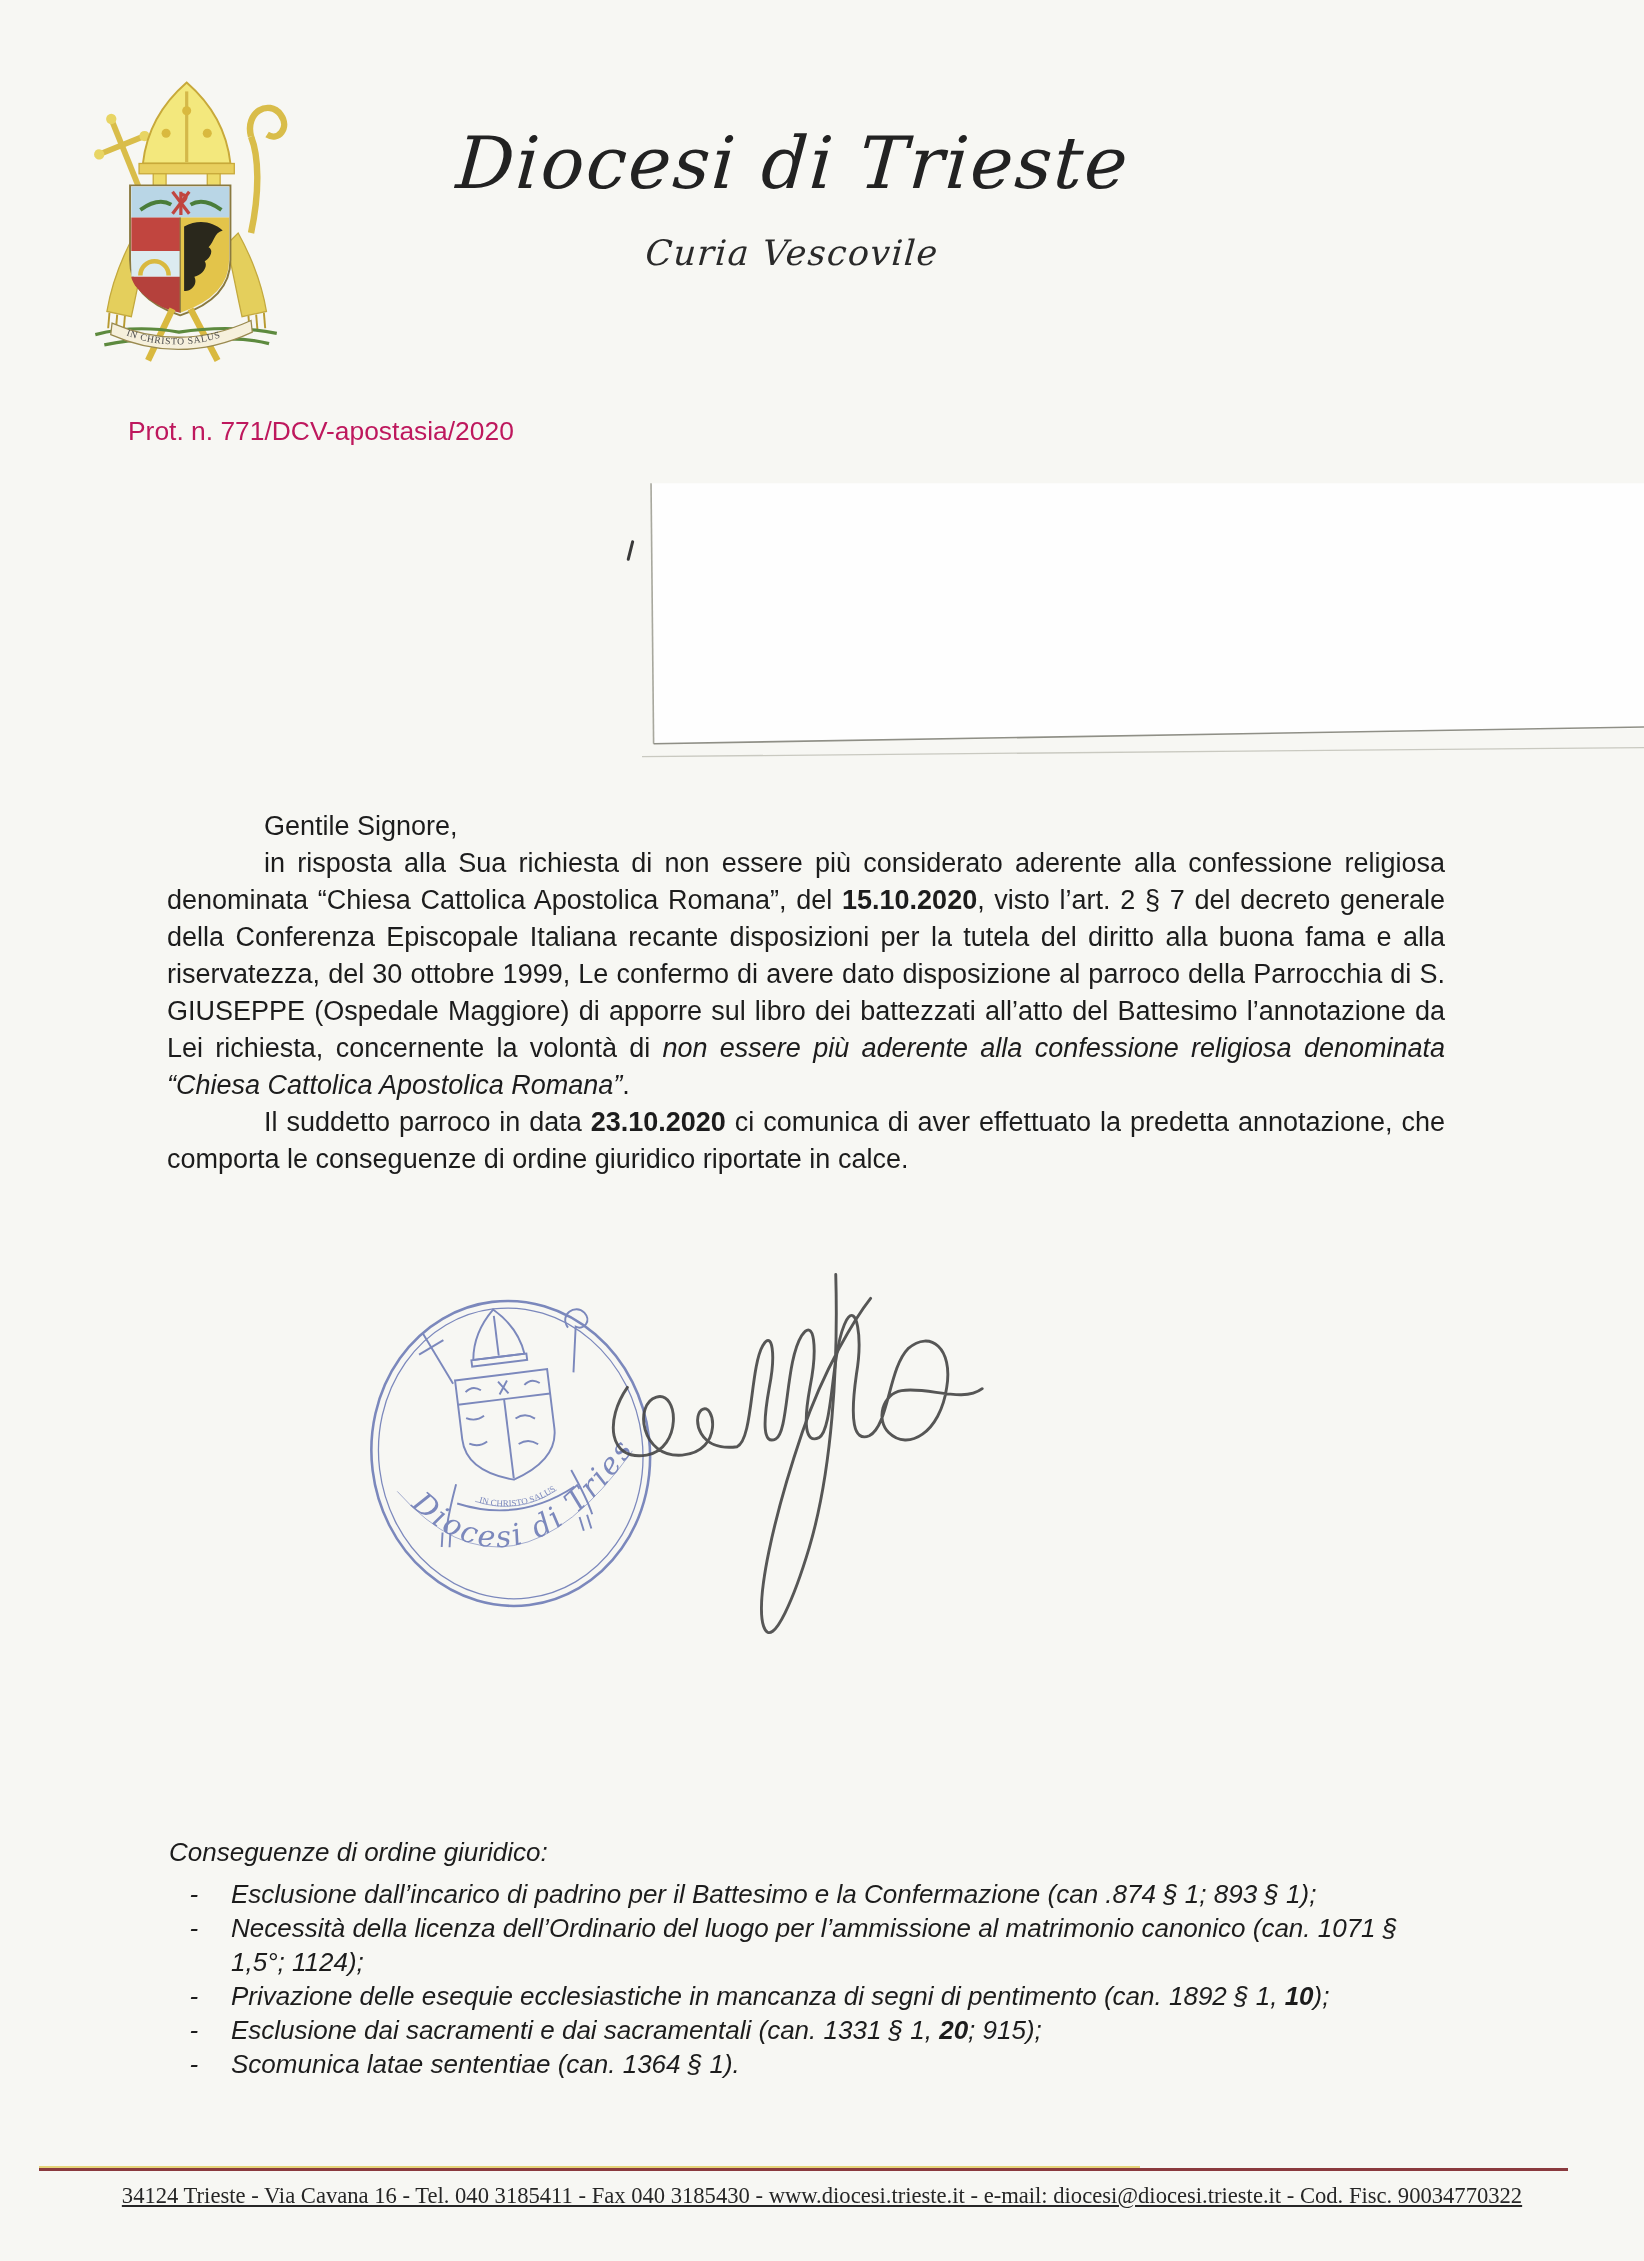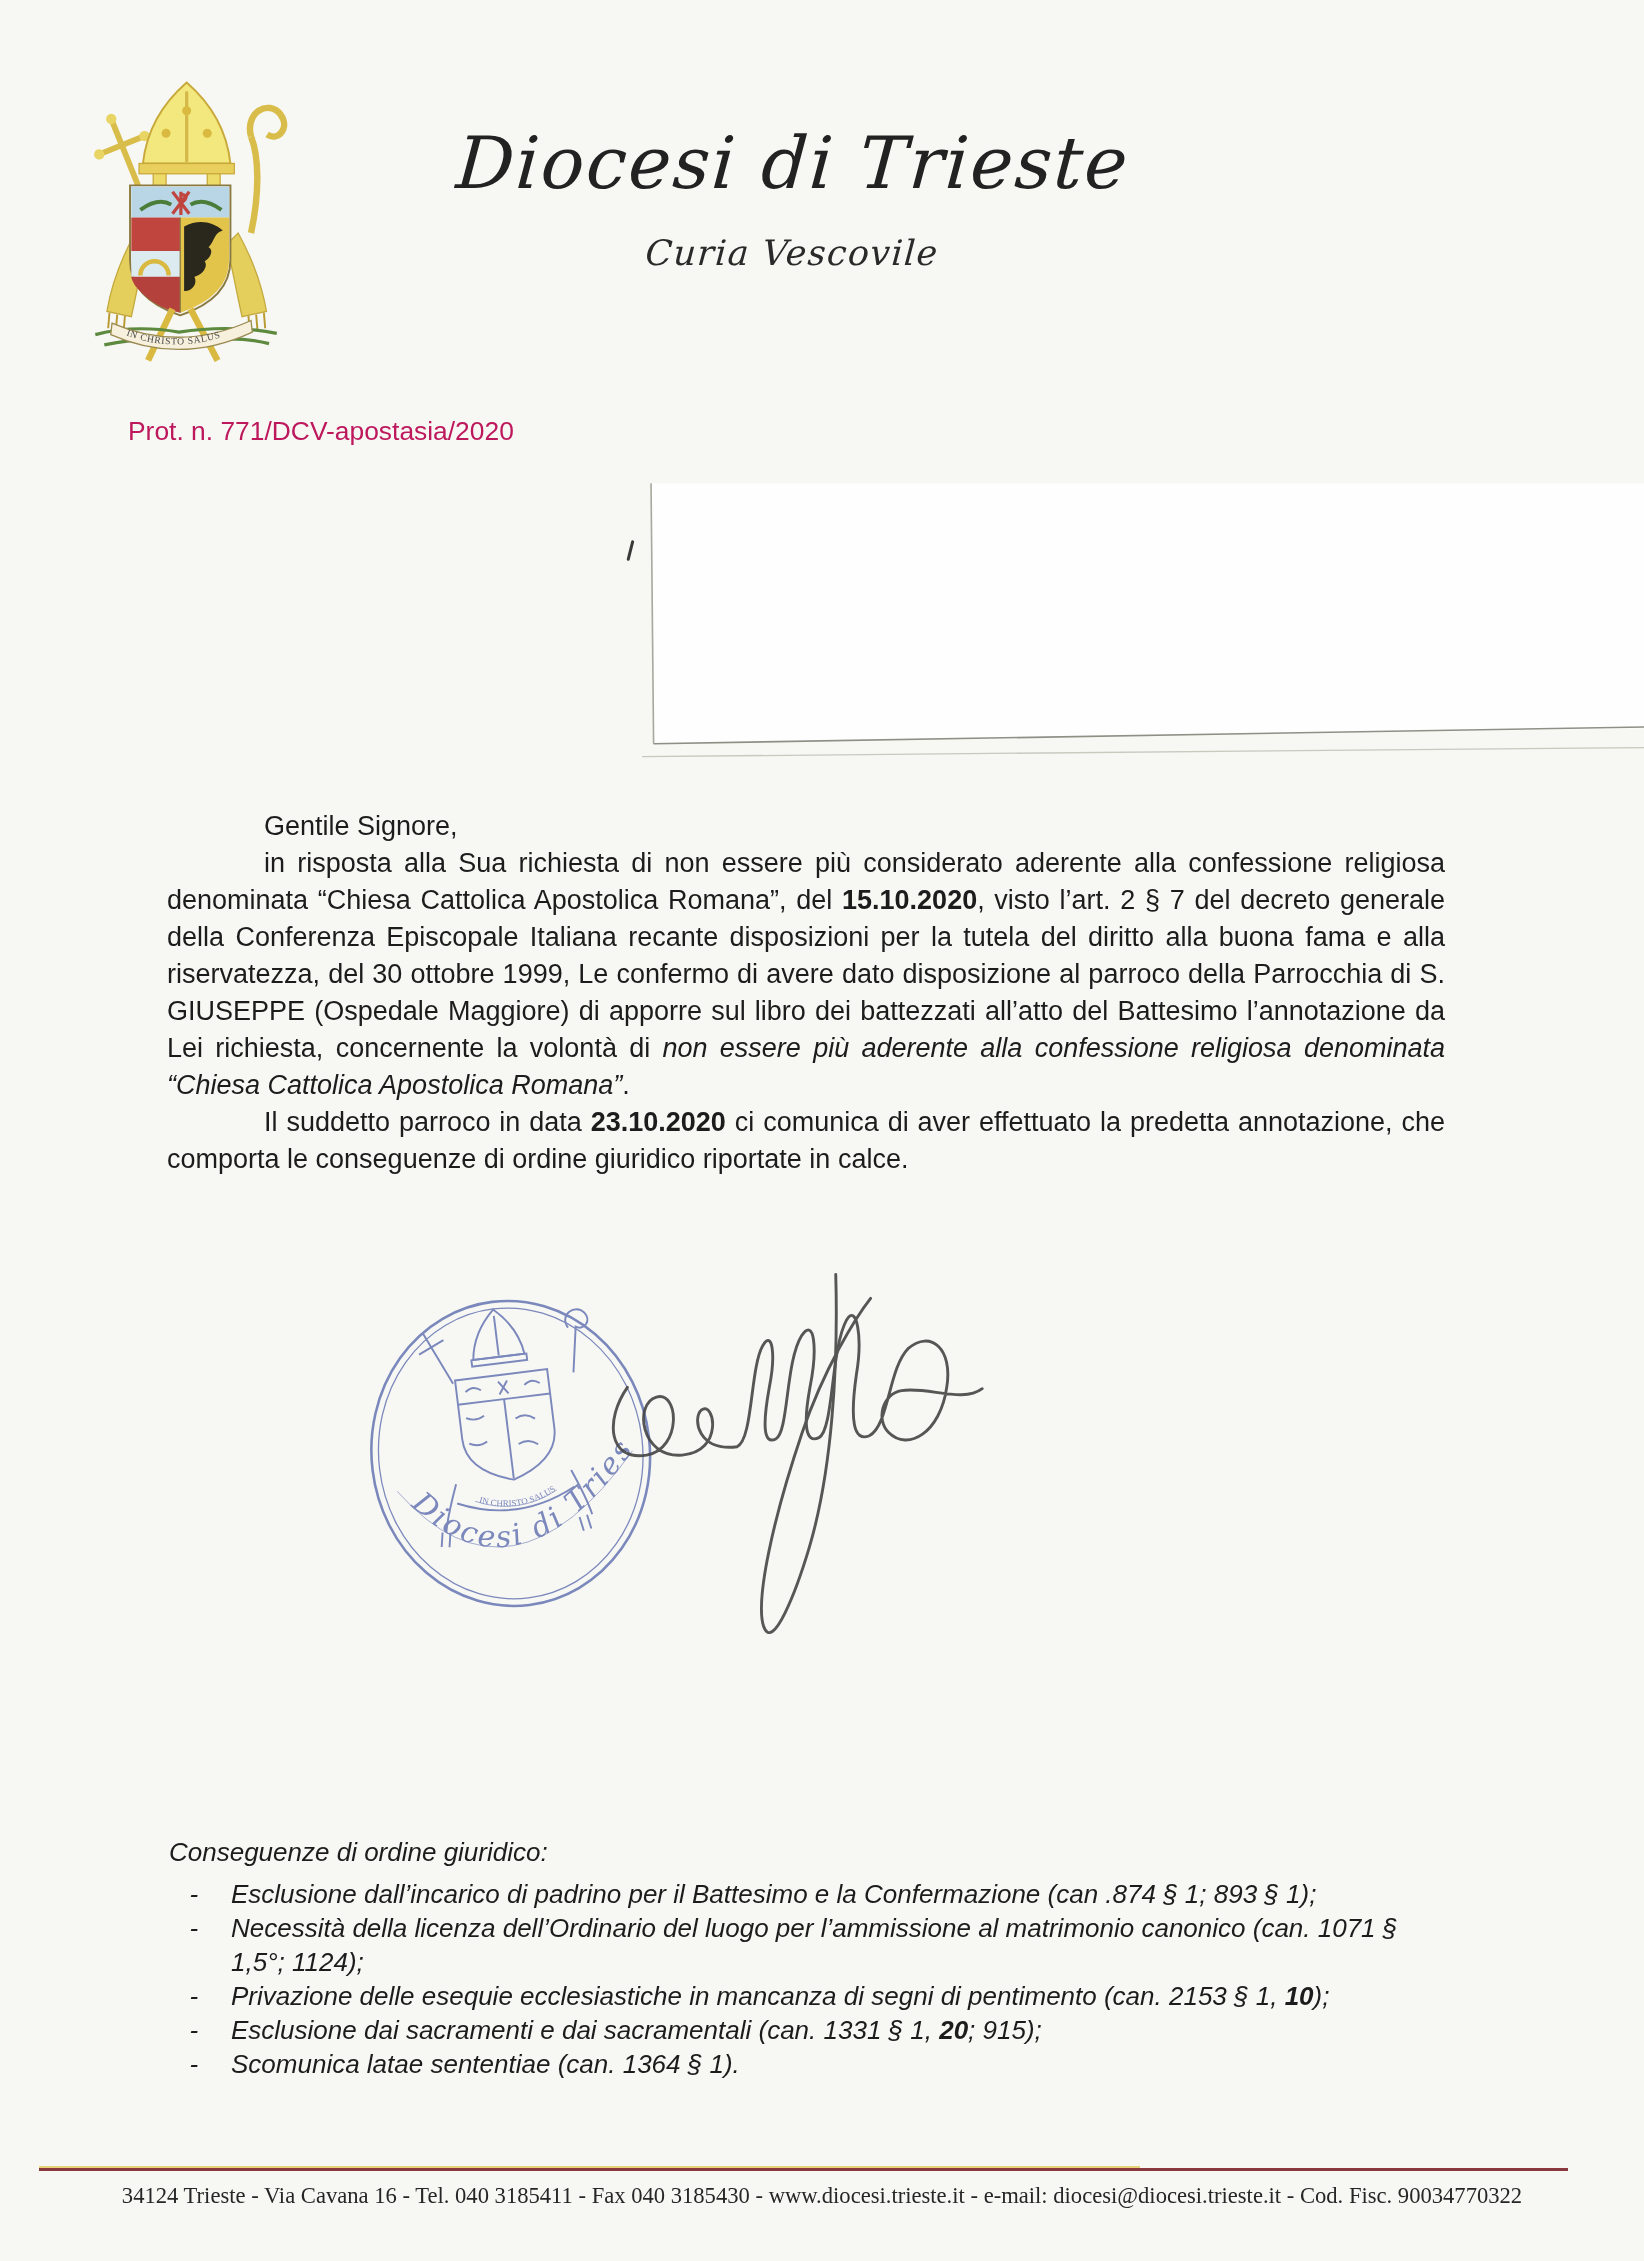--- a/index.html
+++ b/index.html
@@ -50,21 +50,21 @@
   }
   .cons-title { margin:0 0 7.7px 0; }
   .cons-item { display:grid; grid-template-columns:62px 1fr; }
   .cons-item .dash { padding-left:20.6px; }
   
   .rule { position:absolute; left:39px; top:2166px; width:1529px; }
   .rule .gold { height:2.6px; width:72%; background:#e5d478; }
   .rule .maroon { height:3.2px; width:100%; background:#8a3a3e; margin-top:-0.6px; }
   .footer-1, .footer-2 {
     position:absolute; left:0; right:0; text-align:center;
-    font-family:"Liberation Serif", serif; font-size:22.6px; color:#262626;
+    font-family:"Liberation Serif", serif; font-size:22.6px; color:#262626;text-decoration:underline;
   }
   .footer-1 { top:2183px; }
   .footer-2 { top:2223px; }
 </style>
 </head>
 <body>
 
 <div class="page">
 
   <svg class="crest" width="222" height="293" viewBox="0 0 345 455">
@@ -214,21 +214,21 @@
     <div class="cons-item">
       <span class="dash">-</span>
       <span class="it-text"><span>Esclusione dall’incarico di padrino per il Battesimo e la Confermazione (can .874 § 1; 893 § 1);</span></span>
     </div>
     <div class="cons-item">
       <span class="dash">-</span>
       <span class="it-text"><span>Necessità della licenza dell’Ordinario del luogo per l’ammissione al matrimonio canonico (can. 1071 § 1,5°; 1124);</span></span>
     </div>
     <div class="cons-item">
       <span class="dash">-</span>
-      <span class="it-text"><span>Privazione delle esequie ecclesiastiche in mancanza di segni di pentimento (can. 2153 § 1, </span><span style="font-weight: bold;">10</span><span>);</span></span>
+      <span class="it-text"><span>Privazione delle esequie ecclesiastiche in mancanza di segni di pentimento (can. 1892 § 1, </span><span style="font-weight: bold;">10</span><span>);</span></span>
     </div>
     <div class="cons-item">
       <span class="dash">-</span>
       <span class="it-text"><span>Esclusione dai sacramenti e dai sacramentali (can. 1331 § 1, </span><span style="font-weight: bold;">20</span><span>; 915);</span></span>
     </div>
     <div class="cons-item">
       <span class="dash">-</span>
       <span class="it-text"><span>Scomunica latae sententiae (can. 1364 § 1).</span></span>
     </div>
   </div>

